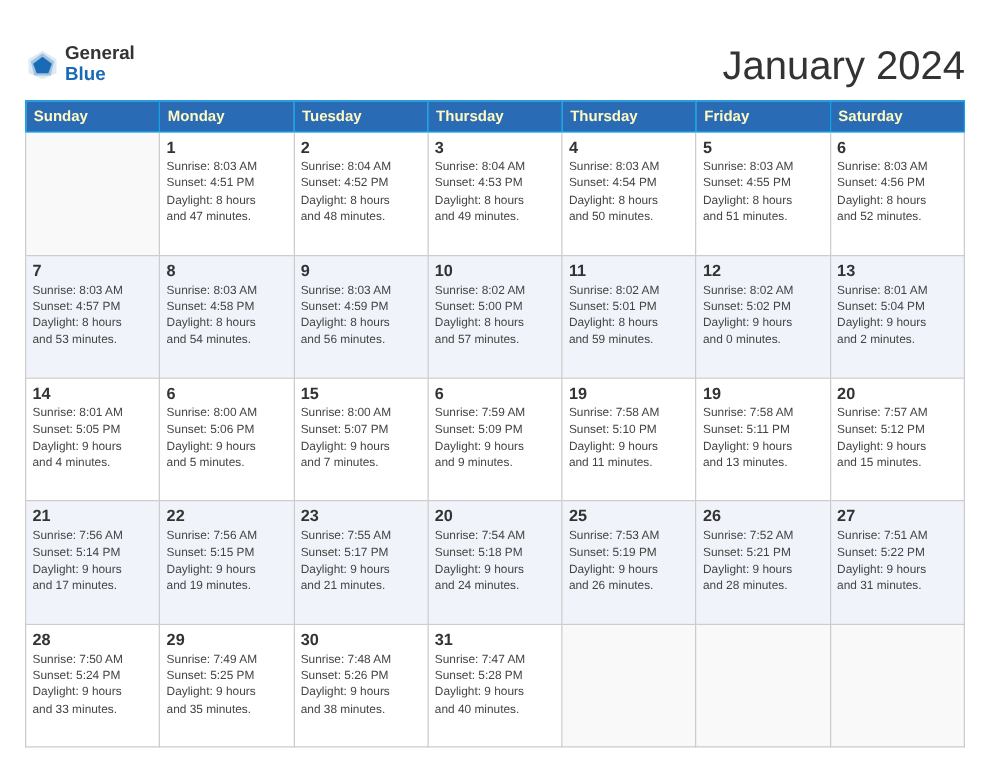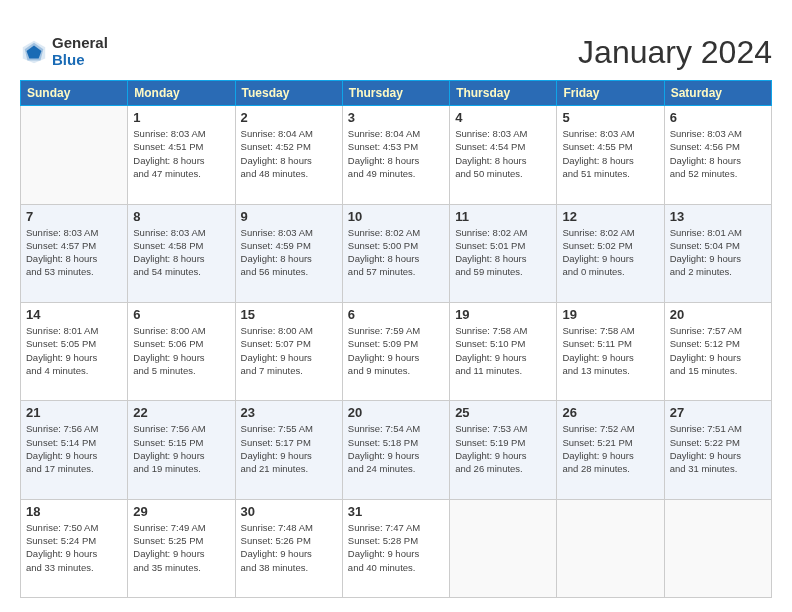--- a/index.html
+++ b/index.html
@@ -249,21 +249,21 @@
             <span class="day-number">26</span>
             <div class="day-info">Sunrise: 7:52 AM<br>Sunset: 5:21 PM<br>Daylight: 9 hours<br>and 28 minutes.</div>
           </td>
           <td>
             <span class="day-number">27</span>
             <div class="day-info">Sunrise: 7:51 AM<br>Sunset: 5:22 PM<br>Daylight: 9 hours<br>and 31 minutes.</div>
           </td>
         </tr>
         <tr>
           <td>
-            <span class="day-number">18</span>
+            <span class="day-number">28</span>
             <div class="day-info">Sunrise: 7:50 AM<br>Sunset: 5:24 PM<br>Daylight: 9 hours<br>and 33 minutes.</div>
           </td>
           <td>
             <span class="day-number">29</span>
             <div class="day-info">Sunrise: 7:49 AM<br>Sunset: 5:25 PM<br>Daylight: 9 hours<br>and 35 minutes.</div>
           </td>
           <td>
             <span class="day-number">30</span>
             <div class="day-info">Sunrise: 7:48 AM<br>Sunset: 5:26 PM<br>Daylight: 9 hours<br>and 38 minutes.</div>
           </td>

